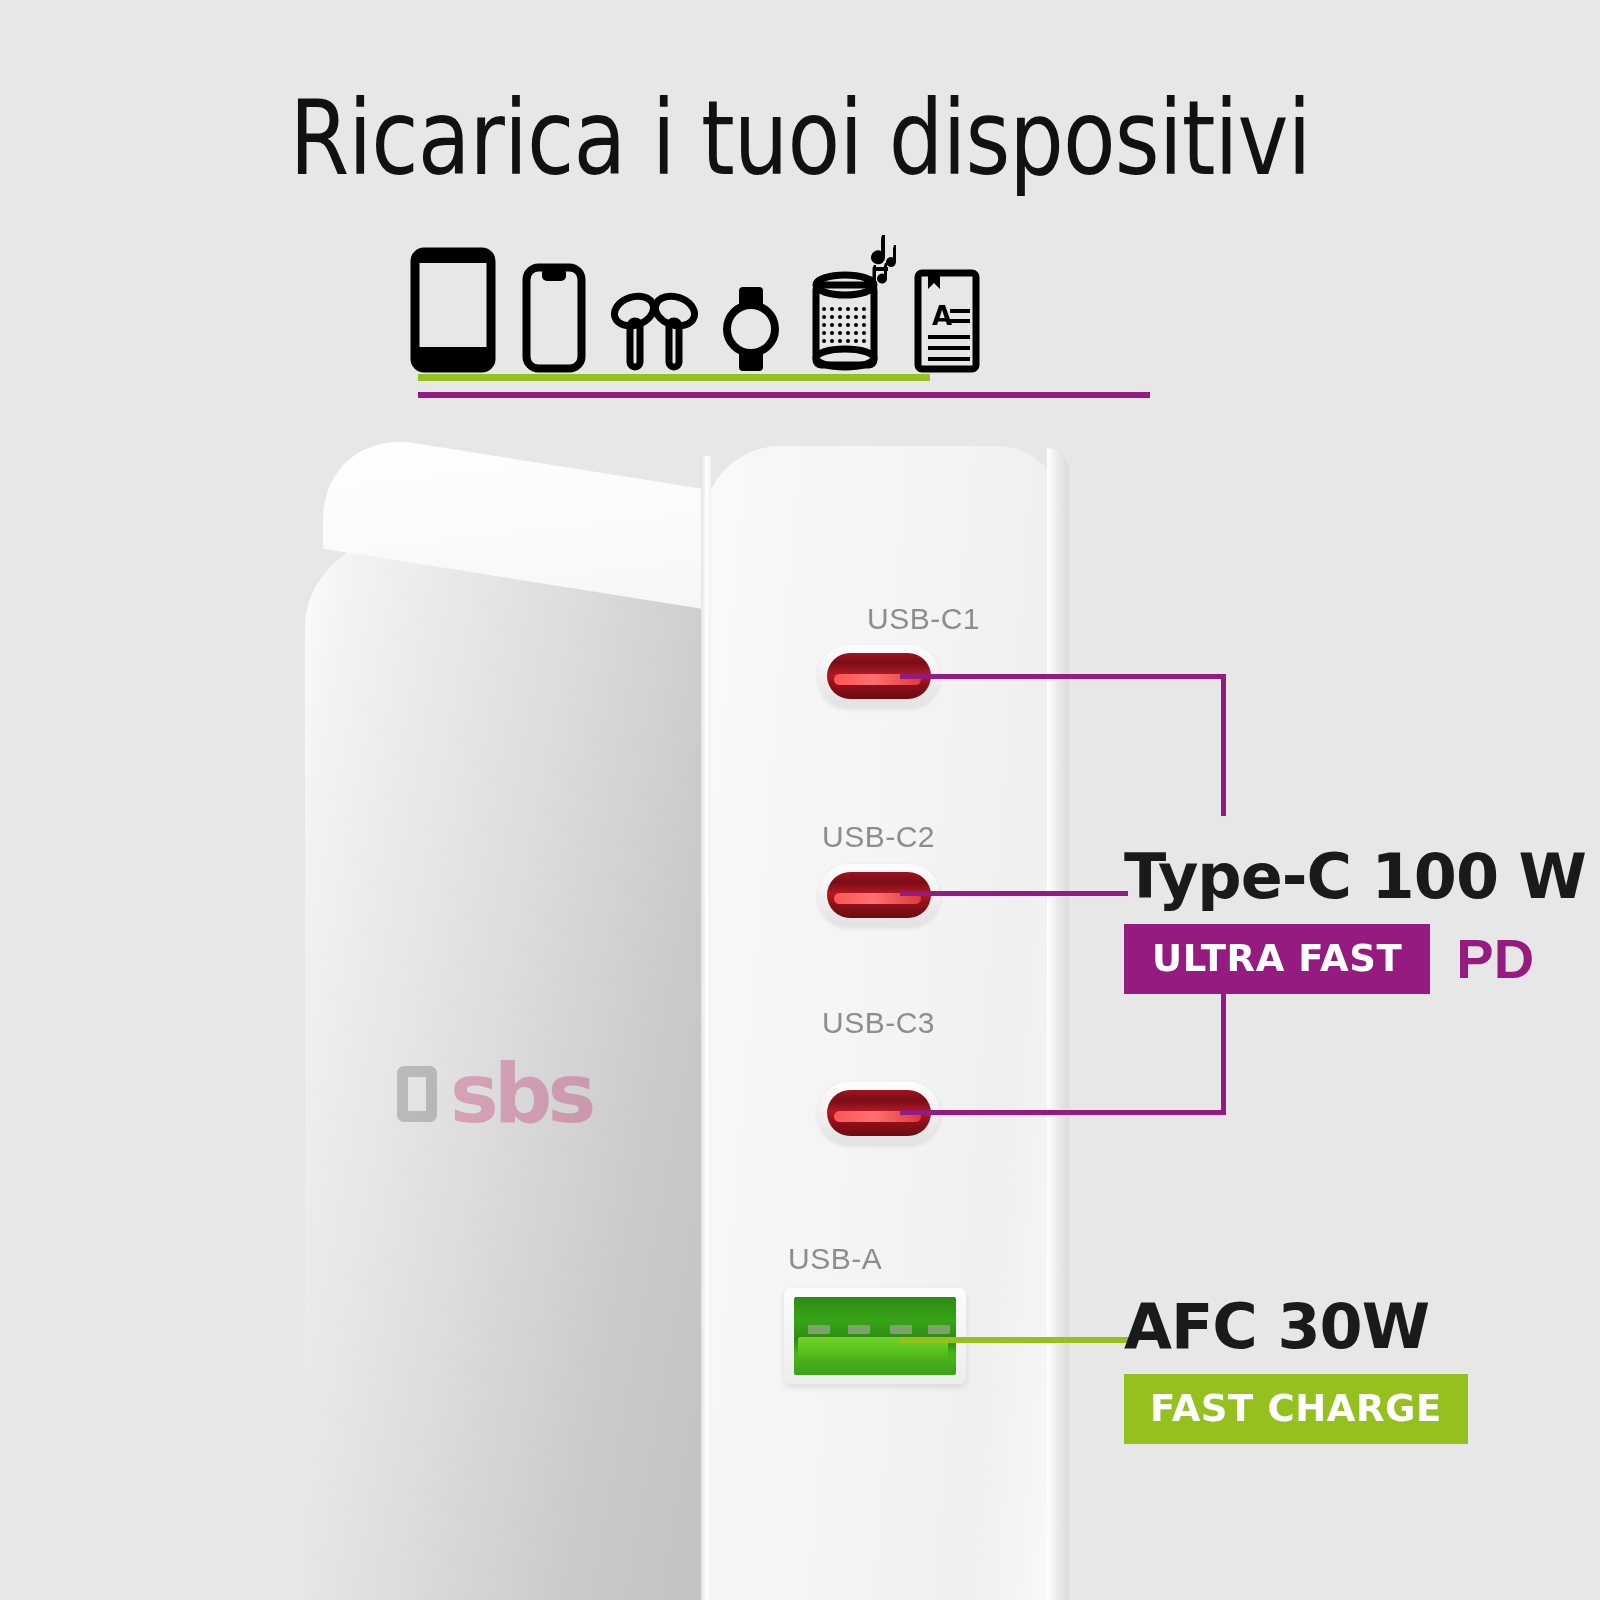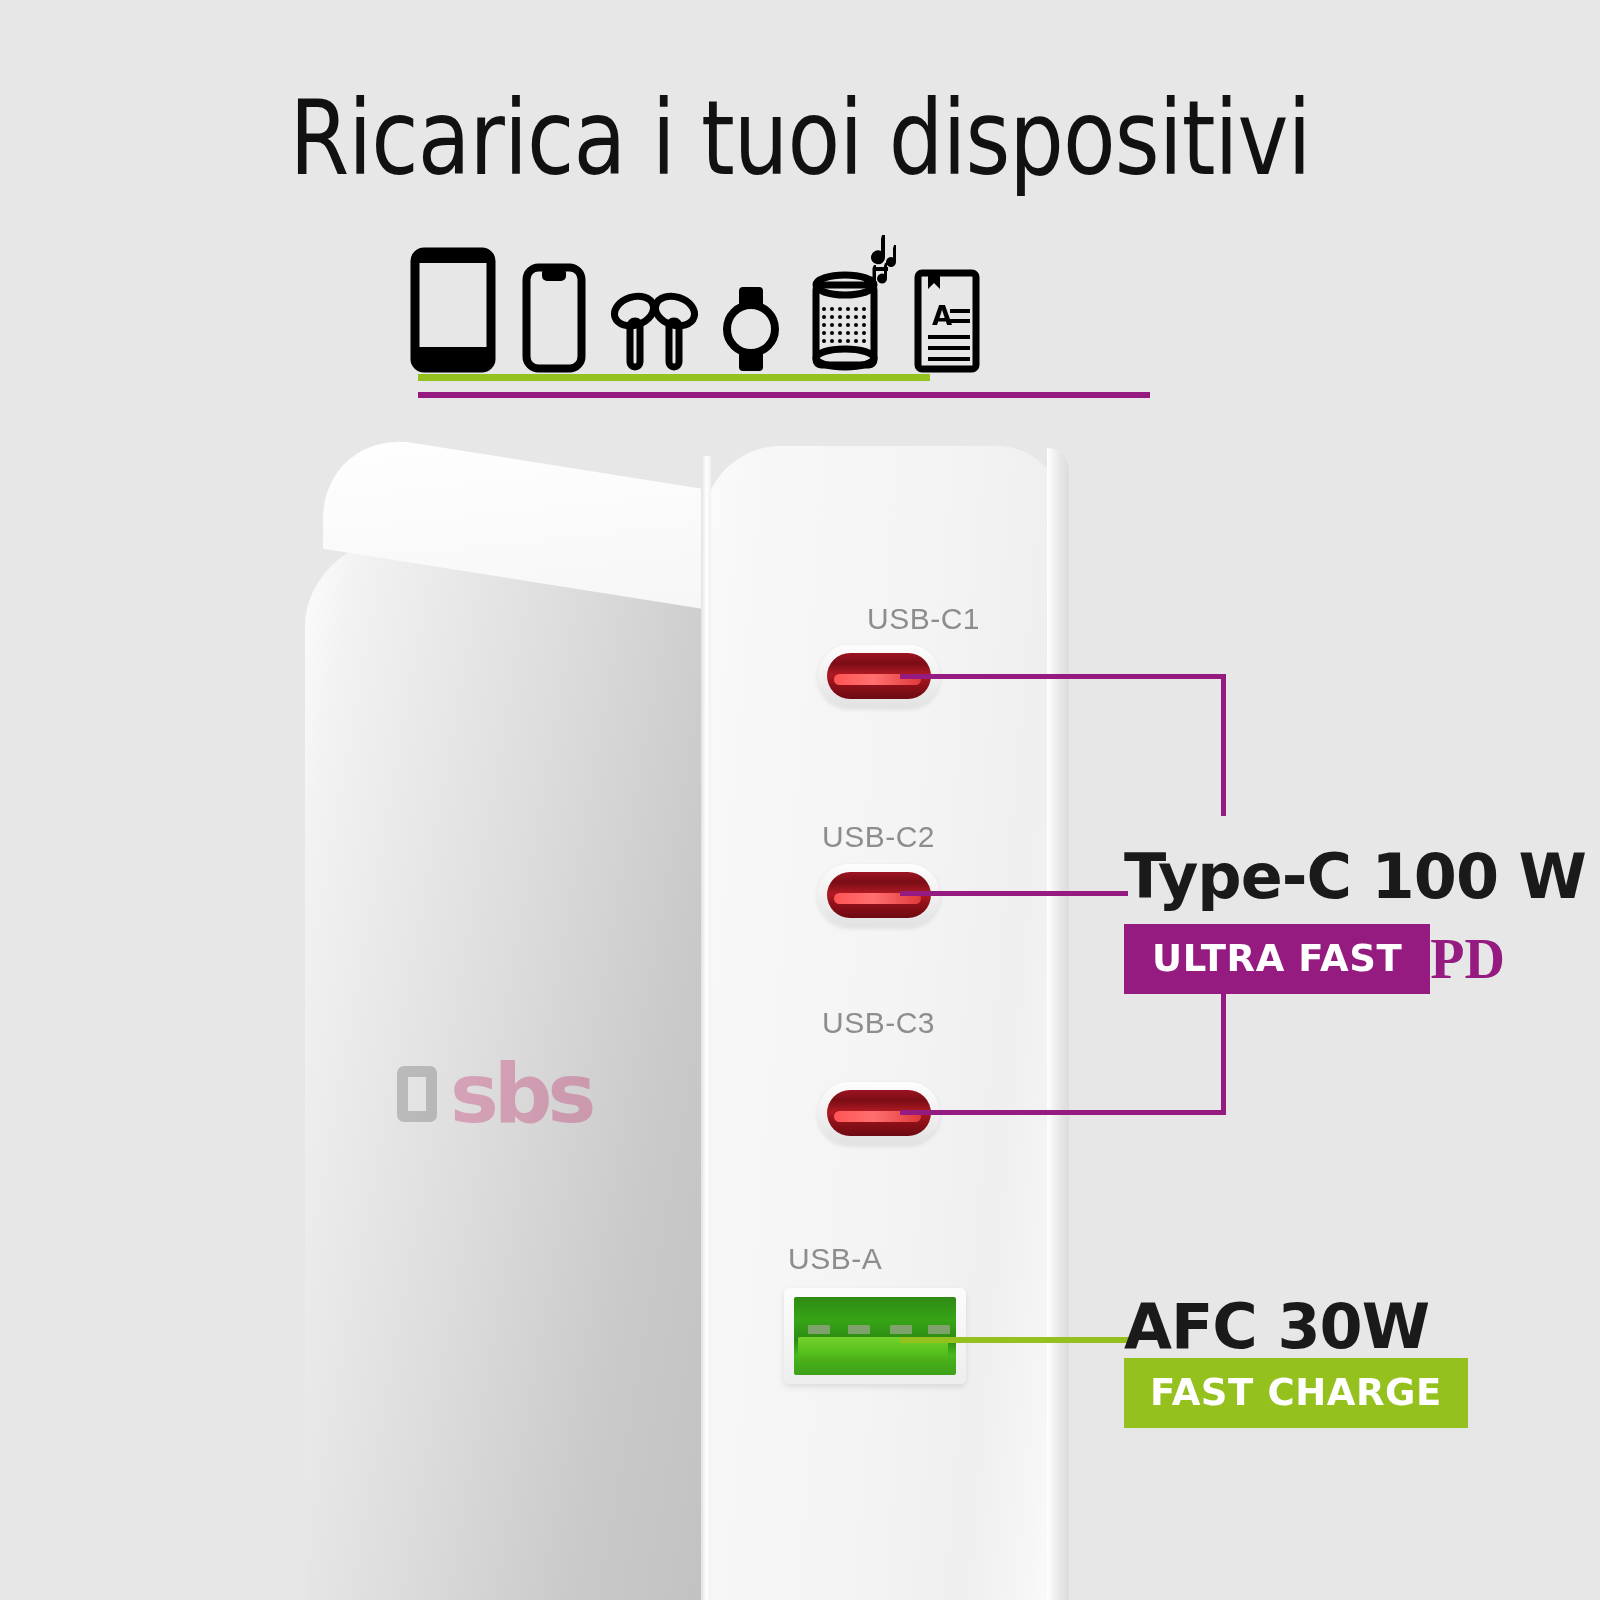--- a/index.html
+++ b/index.html
@@ -188,23 +188,23 @@
     font-size:37px;
     letter-spacing:.6px;
     white-space:nowrap;
     font-family:"DejaVu Sans","Liberation Sans", sans-serif;
   }
   .badge-purple { background:#951b81; padding:13px 28px 14px 28px; }
   .badge-green  { background:#95c11f; padding:13px 26px 14px 26px; }
   .pd-text {
     font-size:56px; font-weight:700; color:#951b81;
     letter-spacing:0px; line-height:1;
-    font-family:Liberation Serif, serif;
-  }
-  .row-inline { display:flex; align-items:center; }
+    font-family:Liberation Sans, sans-serif;
+  }
+  .row-inline { display:flex; align-items:center; gap:26px; }
 </style>
 </head>
 <body>
 
 <div class="stage">
 
   <div class="title">Ricarica i tuoi dispositivi</div>
 
   <div class="icon-row">
 
@@ -365,18 +365,18 @@
   <div class="callout" style="left:1124px; top:806px;">
     <div class="callout-title">Type-C 100 W</div>
     <div class="row-inline" style="margin-top:16px;">
       <div class="badge badge-purple">ULTRA FAST</div>
       <div class="pd-text">PD</div>
     </div>
   </div>
 
   <div class="callout" style="left:1124px; top:1256px;">
     <div class="callout-title">AFC 30W</div>
-    <div class="row-inline" style="">
+    <div class="row-inline" style="margin-top:16px;">
       <div class="badge badge-green">FAST CHARGE</div>
     </div>
   </div>
 
 </div>
 
 </body></html>

